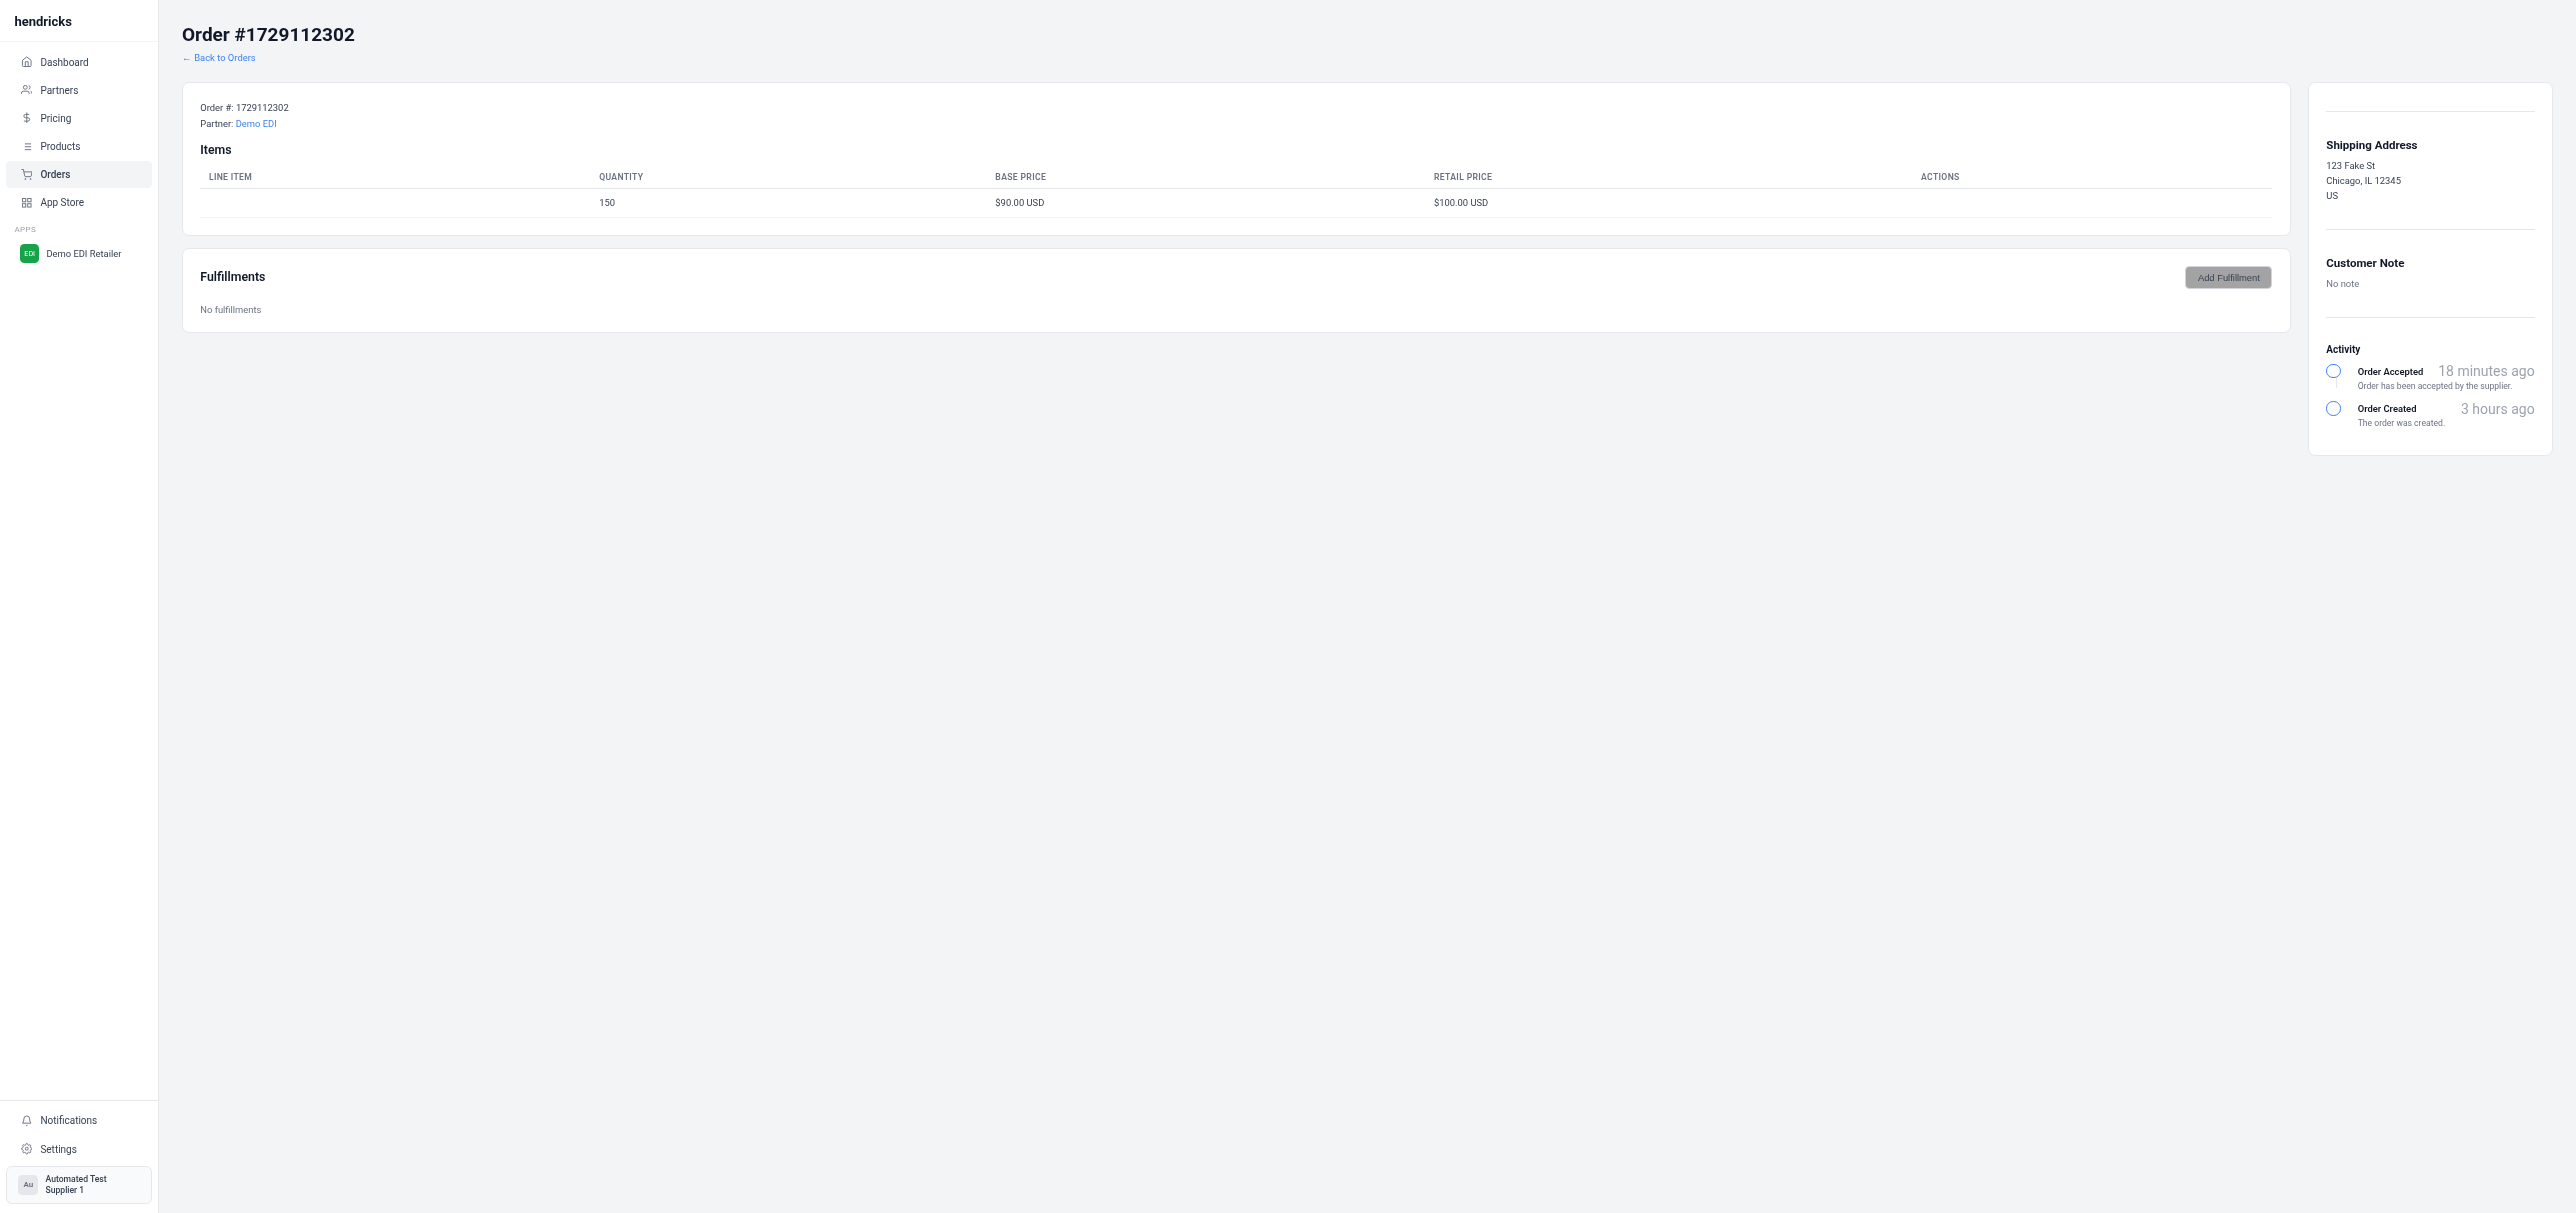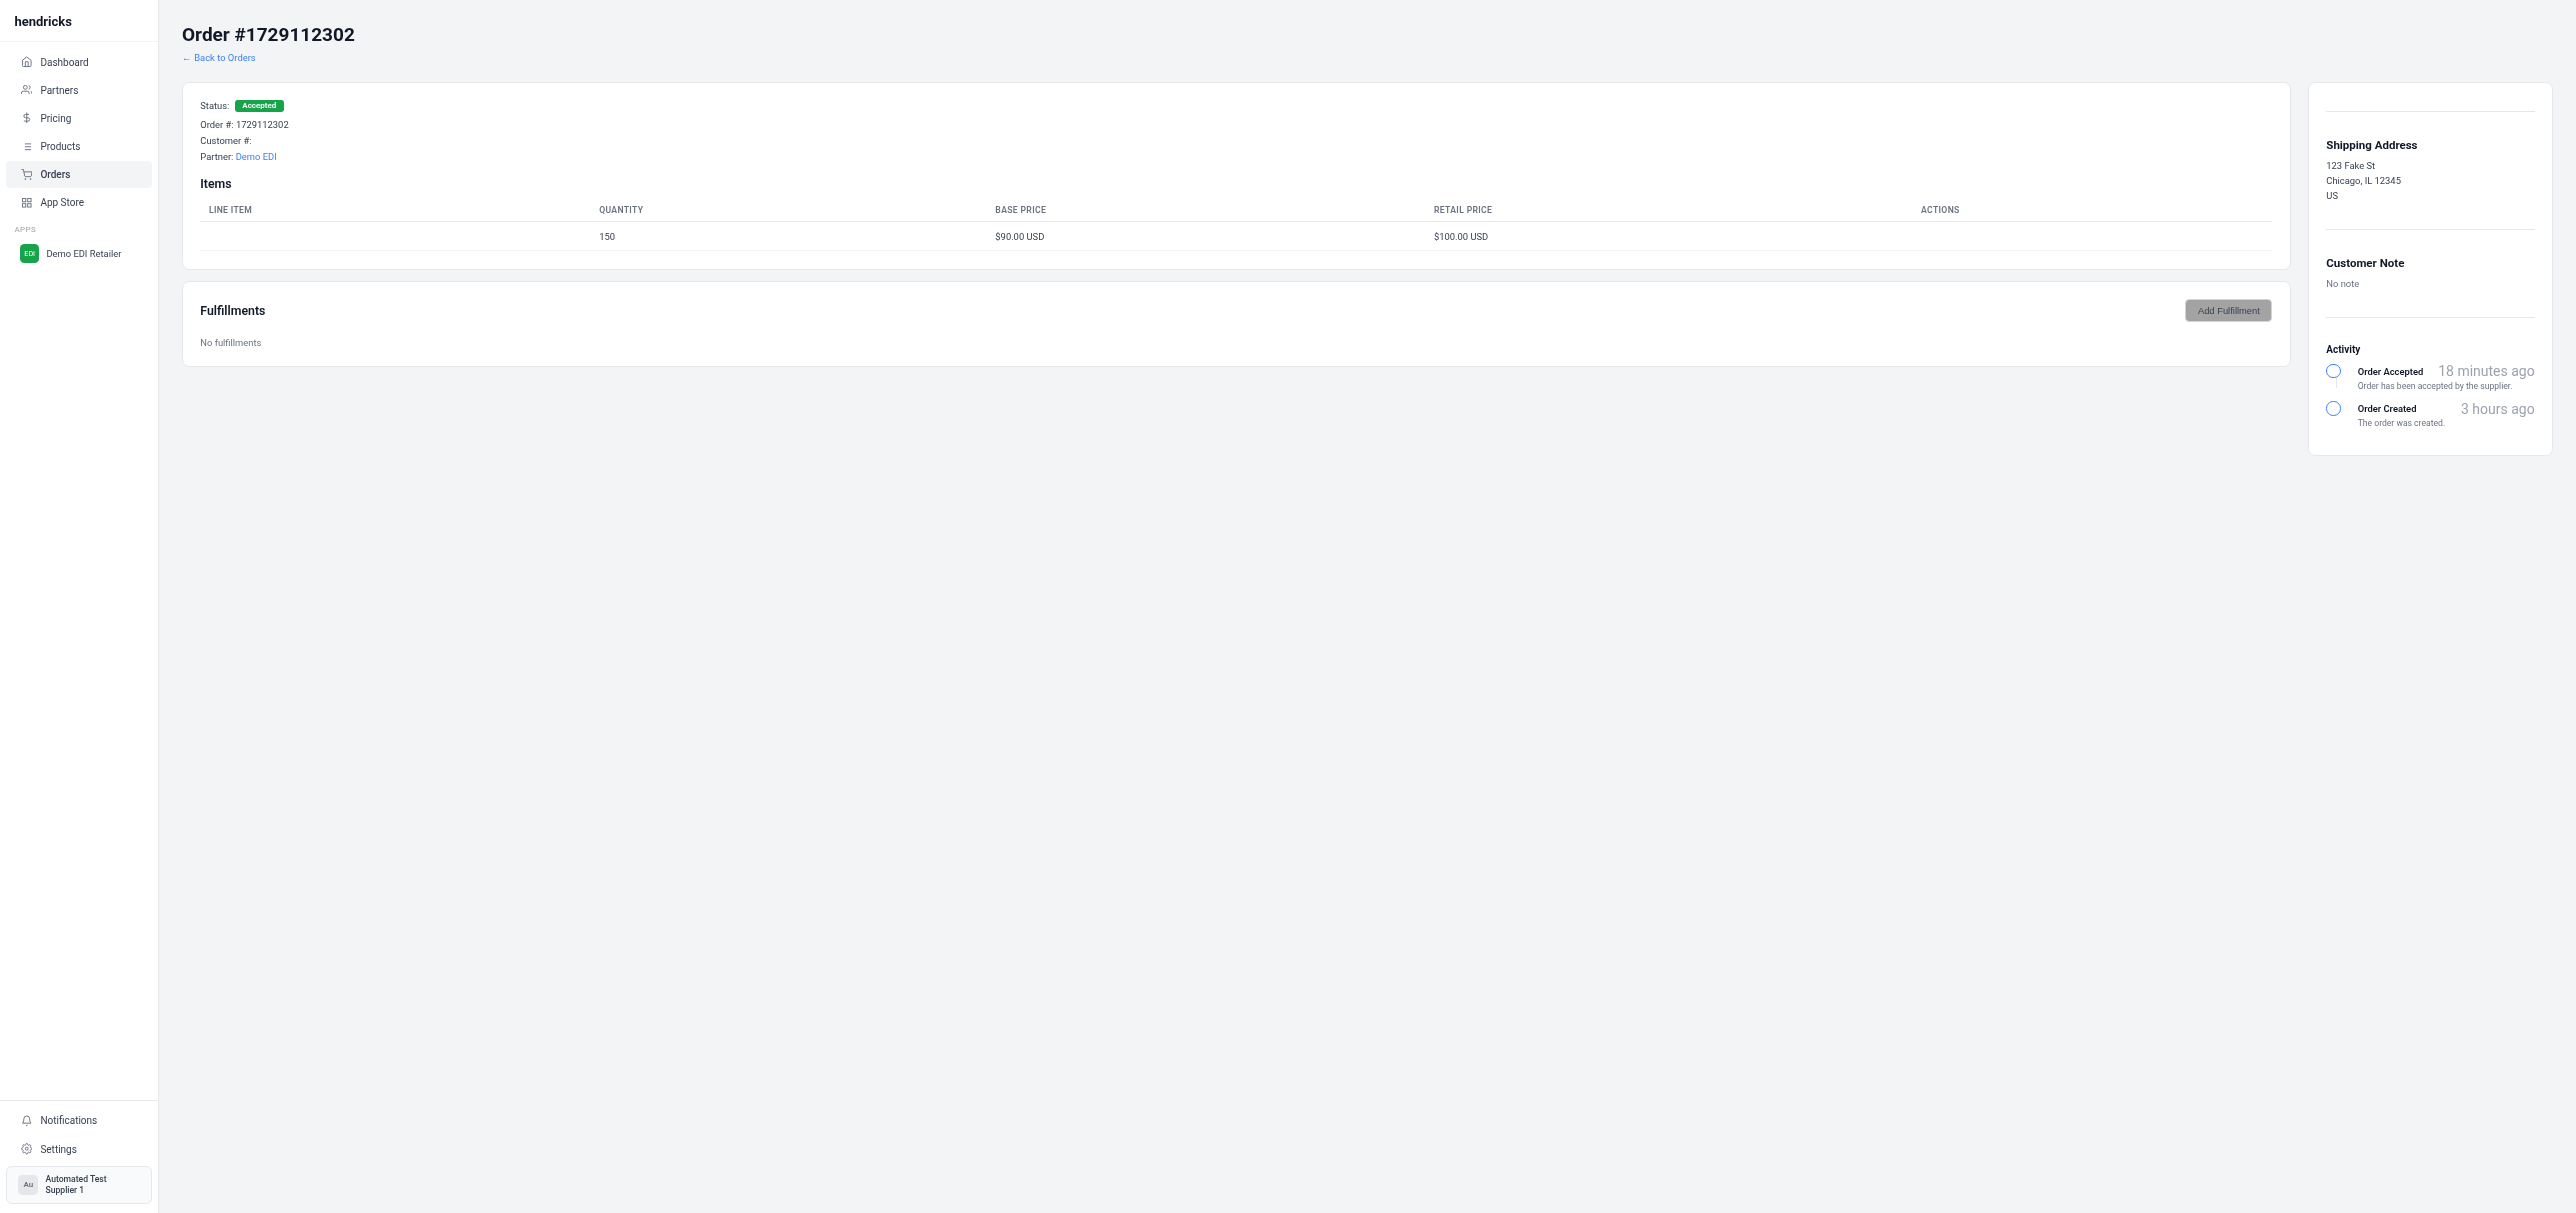--- a/index.html
+++ b/index.html
@@ -346,32 +346,24 @@
     <a class="back-link">
       <span>←</span>
       <span>Back to Orders</span>
     </a>
   </div>
 
   <div class="content-area">
     <div class="main-panel">
 
       <div class="card">
-        <div class="status-row">
-          <span class="status-label">Status:</span>
-          <span class="status-badge">Accepted</span>
-        </div>
         <div class="order-meta">
           <div>
             <span>Order #:</span>
             <span>1729112302</span>
-          </div>
-          <div>
-            <span>Customer #:</span>
-            <span></span>
           </div>
           <div>
             <span>Partner:</span>
             <a class="partner-link">Demo EDI</a>
           </div>
         </div>
 
         <div class="items-title">Items</div>
 
         <table class="items-table">

